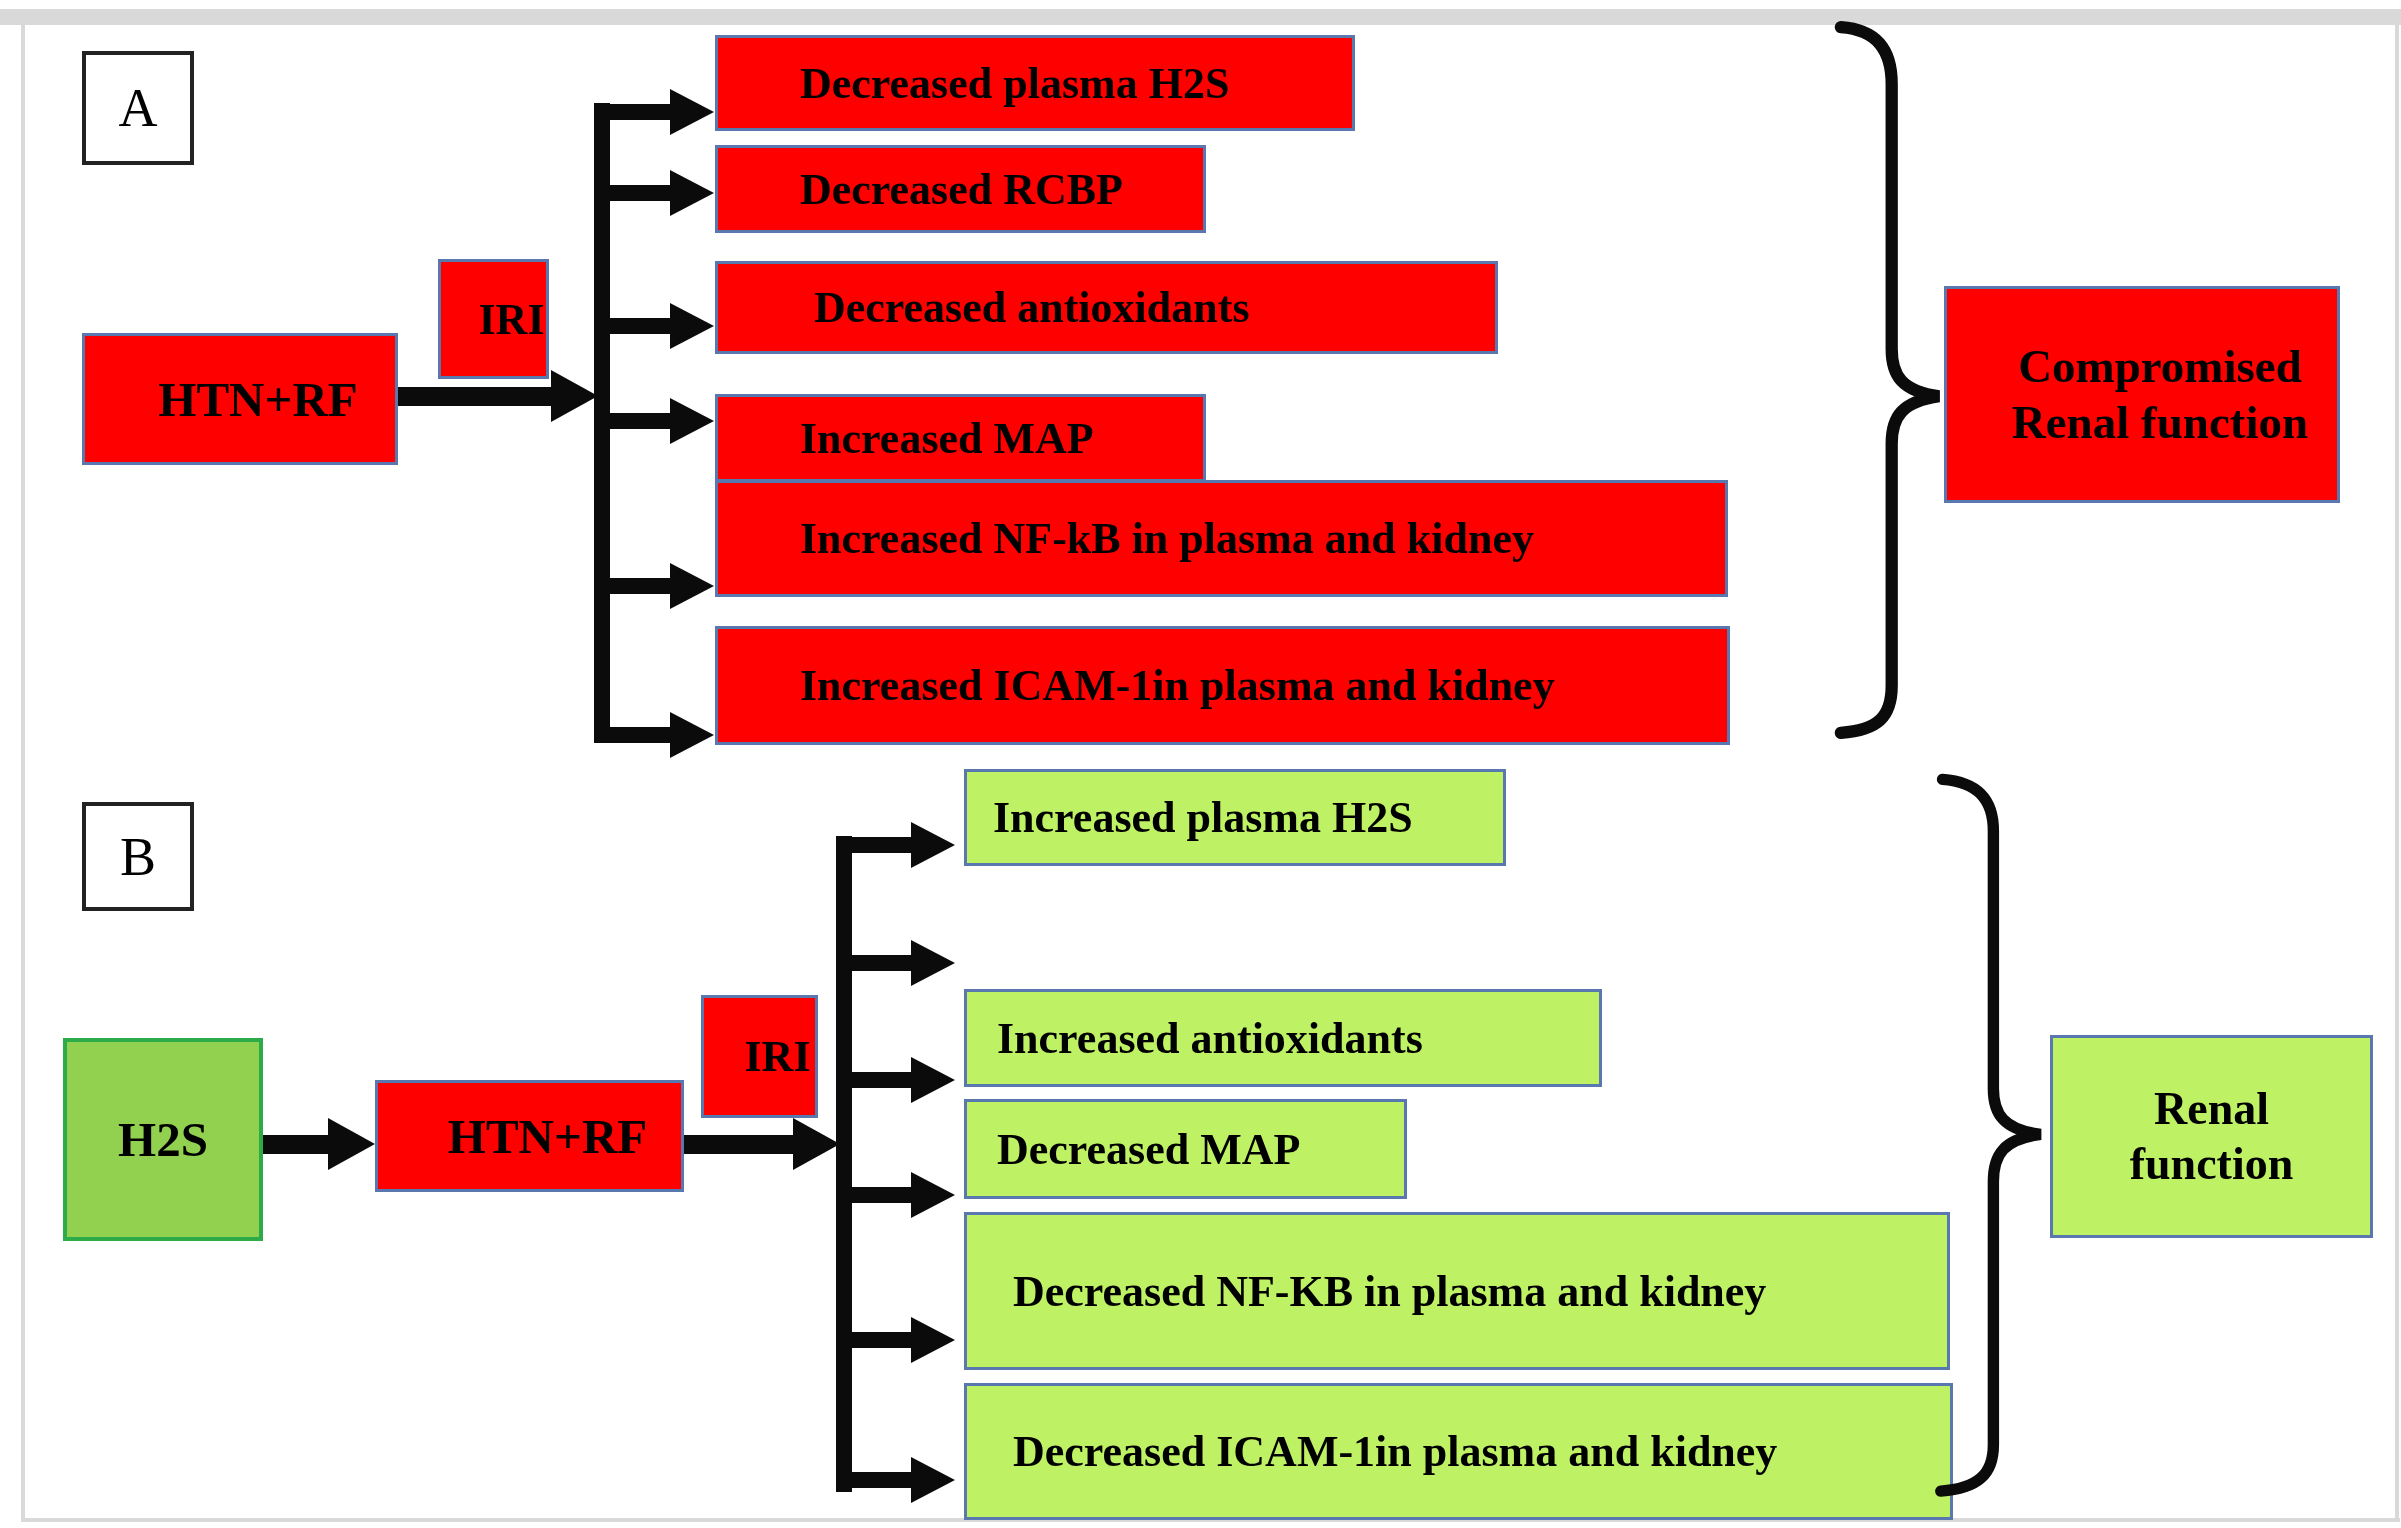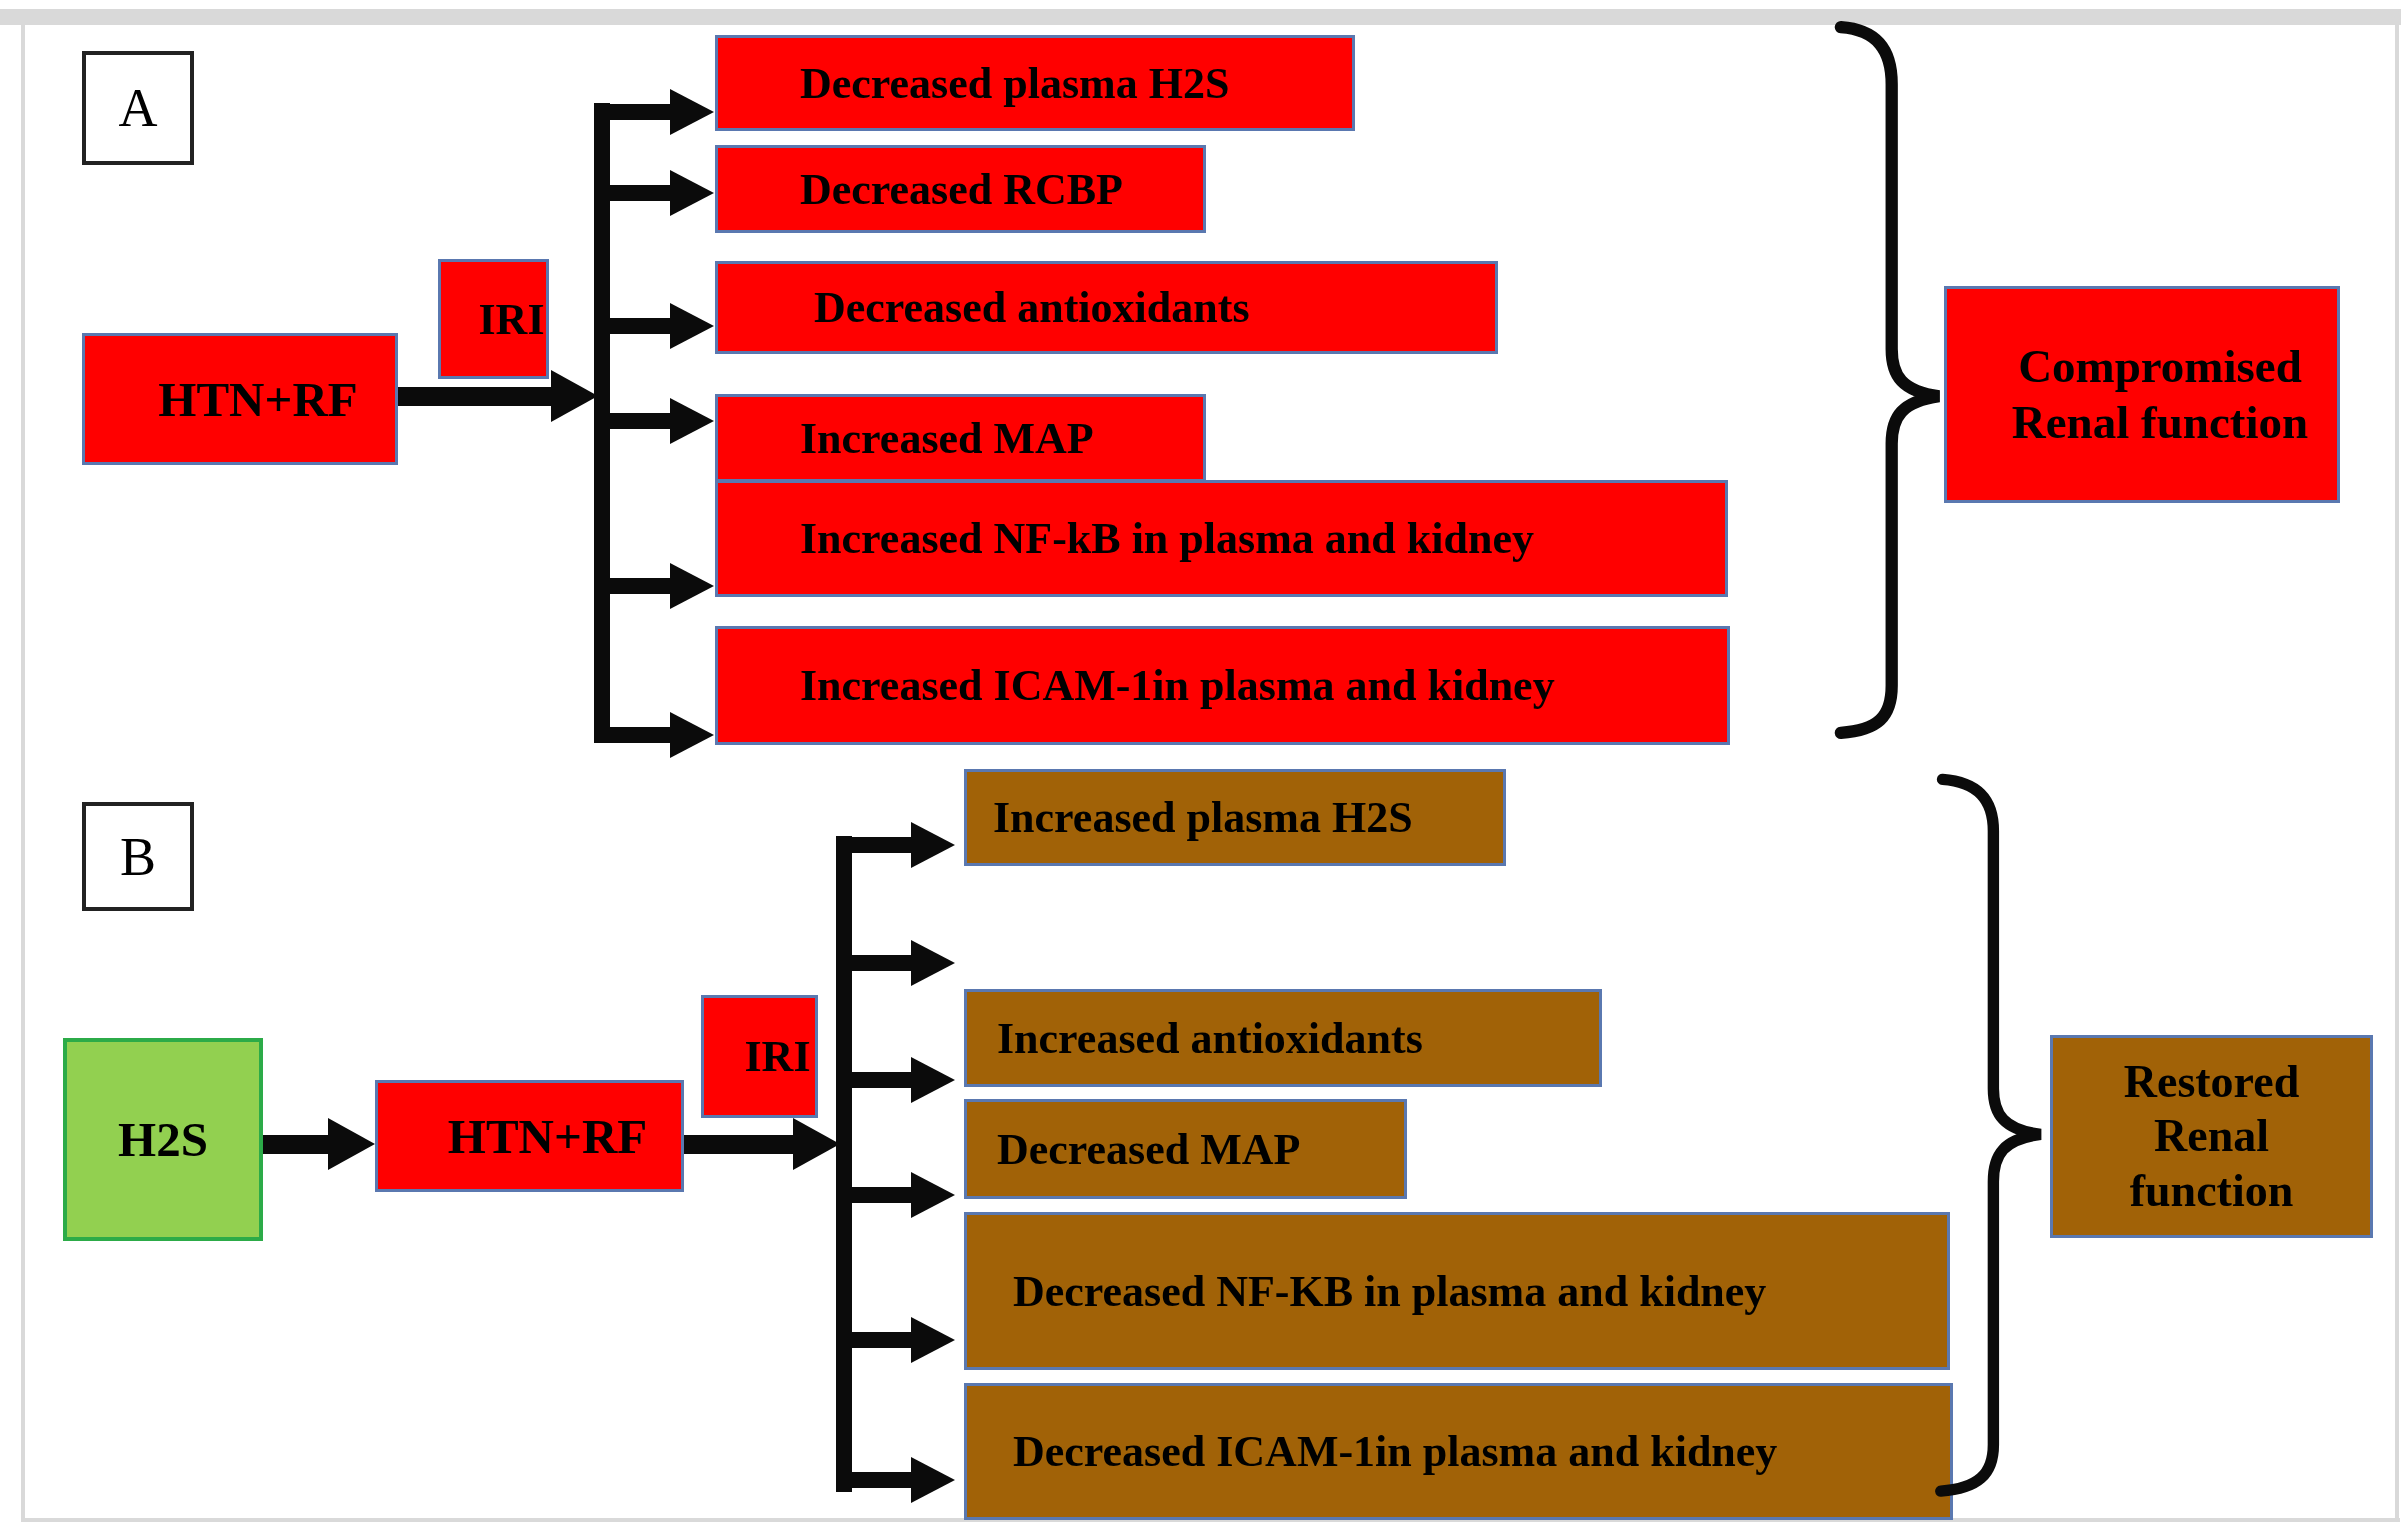--- a/index.html
+++ b/index.html
@@ -5,21 +5,21 @@
   html,body{margin:0;padding:0;background:#ffffff;}
   #canvas{
     position:relative; width:2401px; height:1528px; background:#ffffff;
     font-family:"Liberation Serif","DejaVu Serif",serif; color:#000;
     overflow:hidden;
   }
   .frame-strip{position:absolute;background:#d9d9d9;}
   .box{position:absolute; display:flex; align-items:center; box-sizing:border-box;}
   .box.centered{justify-content:center; text-align:center;}
   .red-box{background:#ff0000; border:3.5px solid #5a78b0;padding-left:36px;}
-  .green-box{background:#a16207; border:3.5px solid #5a78b0;}
+  .green-box{background:#bef264; border:3.5px solid #5a78b0;}
   .label-box{background:#ffffff; border:4.4px solid #222222; justify-content:center;}
   .h2s-box{background:#92d050; border:4.4px solid #2cab48; justify-content:center;}
   .outcome-text{font-weight:bold; font-size:44px; padding-left:46px; white-space:nowrap;}
   .node-text{font-weight:bold; font-size:49px;}
   .panel-letter{font-size:54px; font-weight:normal;}
   .conclusion-text{font-weight:bold; font-size:47px; line-height:1.18; text-align:center; width:100%;}
   .bar{position:absolute; background:#0b0b0b;}
   .tri-right{position:absolute; width:0; height:0;
     border-top:23px solid transparent; border-bottom:23px solid transparent;
     border-left:44px solid #0b0b0b;}
@@ -148,20 +148,19 @@
   <div class="box green-box" style="left:964px;top:1383px;width:989px;height:137px;">
     <span class="outcome-text" style="">Decreased ICAM-1in plasma and kidney</span>
   </div>
 
   <svg class="brace" style="left:0;top:0;" width="2401" height="1528" viewBox="0 0 2739 1743">
     <path d="M2216 889 C2256 892 2274 912 2274 948 L2274 1242 C2274 1271 2286 1289 2328 1294 C2286 1299 2274 1317 2274 1348 L2274 1648 C2274 1682 2256 1698 2214 1701" fill="none" stroke="#0b0b0b" stroke-width="13" stroke-linecap="round"></path>
   </svg>
 
   <div class="box green-box centered" style="left:2050px;top:1035px;width:323px;height:203px;">
     <div class="conclusion-text" style="font-size:46px;">
-      <div>Restored</div>
       <div>Renal</div>
       <div>function</div>
     </div>
   </div>
 
 </div>
 
 
 </body></html>

